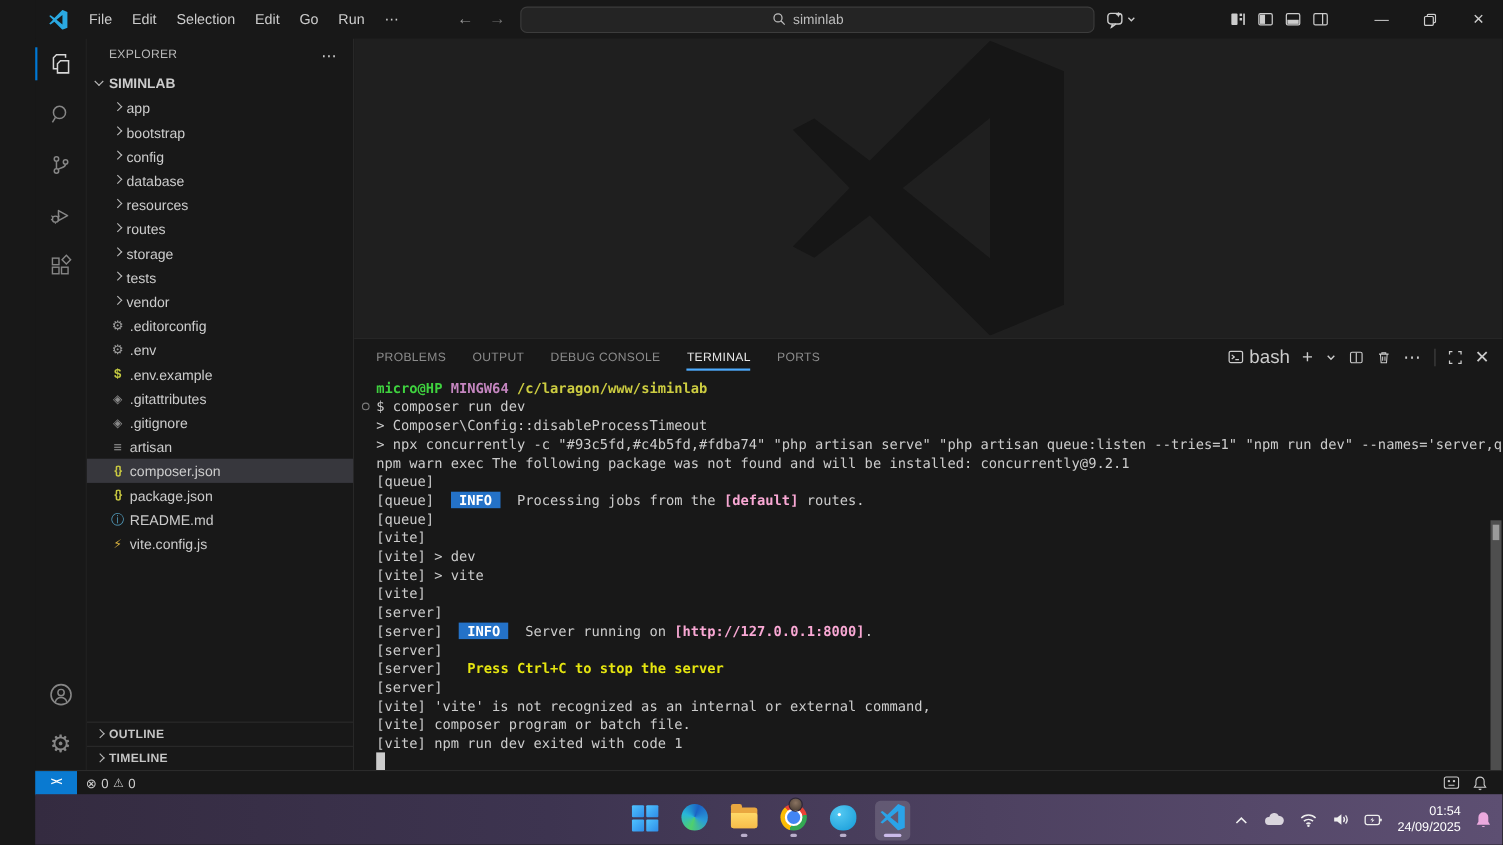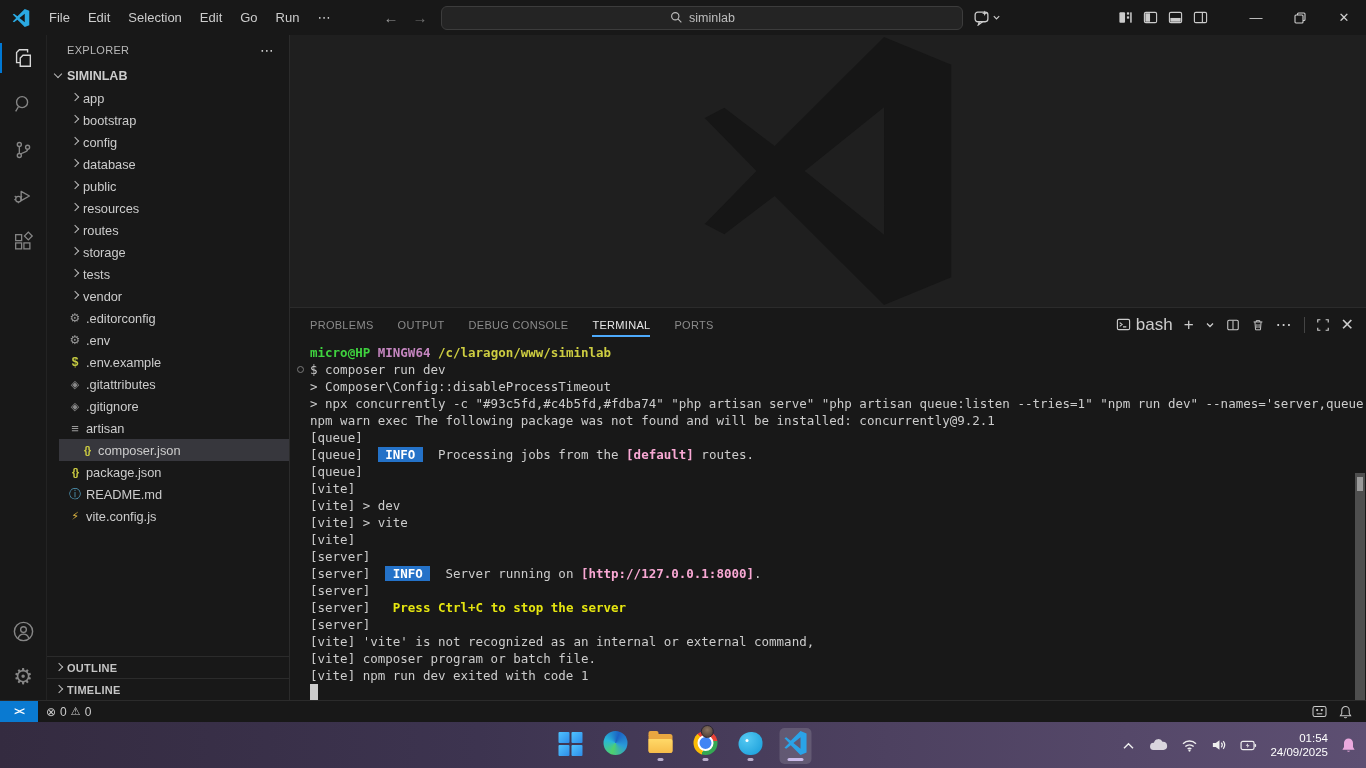--- a/index.html
+++ b/index.html
@@ -1,18 +1,18 @@
 <!DOCTYPE html>
 <html><head>
 <meta charset="utf-8">
 <style>
   * { margin:0; padding:0; box-sizing:border-box; }
   html,body { width:1366px; height:768px; overflow:hidden; background:#181818;
     font-family:"Liberation Sans","DejaVu Sans",sans-serif; }
-  .window { width:1366px; height:768px; display:flex; flex-direction:column; }
+  .window { width:1366px; height:768px; display:flex; flex-direction:column;padding-left:32px; }
 
   
   .titlebar { height:35px; background:#181818; display:flex; align-items:center;
     color:#cccccc; font-size:13px; flex:0 0 auto; position:relative; }
   .tb-logo { width:18px; height:18px; margin:0 10px 0 12px; }
   .menu-item { padding:0 9px; height:24px; display:flex; align-items:center; border-radius:5px; cursor:default; }
   .nav-arrows { display:flex; align-items:center; gap:14px; margin:0 14px 0 44px; color:#9a9a9a; font-size:15px; }
   .searchbox { width:522px; height:24px; background:#242424; border:1px solid #3c3c3c;
     border-radius:6px; display:flex; align-items:center; justify-content:center; gap:6px; color:#bdbdbd; font-size:12.5px; }
   .copilot { display:flex; align-items:center; gap:2px; margin-left:10px; color:#cccccc; }
@@ -31,21 +31,21 @@
   .ab-icon.active::before { content:""; position:absolute; left:0; top:8px; bottom:8px; width:2px; background:#0078d4; }
   .ab-spacer { flex:1; }
 
   
   .sidebar { width:243px; background:#181818; border-right:1px solid #2b2b2b; display:flex; flex-direction:column; color:#cccccc; }
   .sb-header { height:30px; display:flex; align-items:center; justify-content:space-between; padding:0 14px 0 20px; }
   .sb-title { font-size:11px; color:#b8b8b8; letter-spacing:.3px; }
   .sb-more { color:#cccccc; font-size:14px; letter-spacing:1px; }
   .tree-root { height:22px; display:flex; align-items:center; font-weight:700; font-size:12.5px; padding-left:4px; }
   .tree-row { height:22px; display:flex; align-items:center; font-size:12.8px; padding-left:20px; cursor:default; }
-  .tree-row.selected { background:#37373d;margin-left:12px; }
+  .tree-row.selected { background:#37373d; }
   .chev { width:16px; height:16px; position:relative; flex:0 0 auto; }
   .chev::before { content:""; position:absolute; top:4px; left:5px; width:5px; height:5px;
     border-right:1.4px solid #b8b8b8; border-bottom:1.4px solid #b8b8b8; transform:rotate(-45deg); }
   .chev.down::before { transform:rotate(45deg); top:3px; left:4px; }
   .ficon { width:16px; flex:0 0 auto; display:inline-flex; justify-content:center; align-items:center; font-size:12px; margin-right:3px; }
   .ficon.gear::before  { content:"⚙"; color:#9a9a9a; }
   .ficon.dollar::before{ content:"$"; color:#c5cb41; font-weight:700; }
   .ficon.diamond::before{ content:"◈"; color:#8a8a8a; font-size:11px; }
   .ficon.lines::before { content:"≡"; color:#9a9a9a; font-size:13px; }
   .ficon.braces::before{ content:"{}"; color:#cbcb41; font-size:10.5px; letter-spacing:-1px; font-weight:700; }
@@ -272,24 +272,20 @@
           <div class="tree-row">
             <span class="chev"></span>
             <span class="tree-label">config</span>
           </div>
 
           <div class="tree-row">
             <span class="chev"></span>
             <span class="tree-label">database</span>
           </div>
 
-          <div class="tree-row">
-            <span class="chev"></span>
-            <span class="tree-label">public</span>
-          </div>
 
           <div class="tree-row">
             <span class="chev"></span>
             <span class="tree-label">resources</span>
           </div>
 
           <div class="tree-row">
             <span class="chev"></span>
             <span class="tree-label">routes</span>
           </div>

